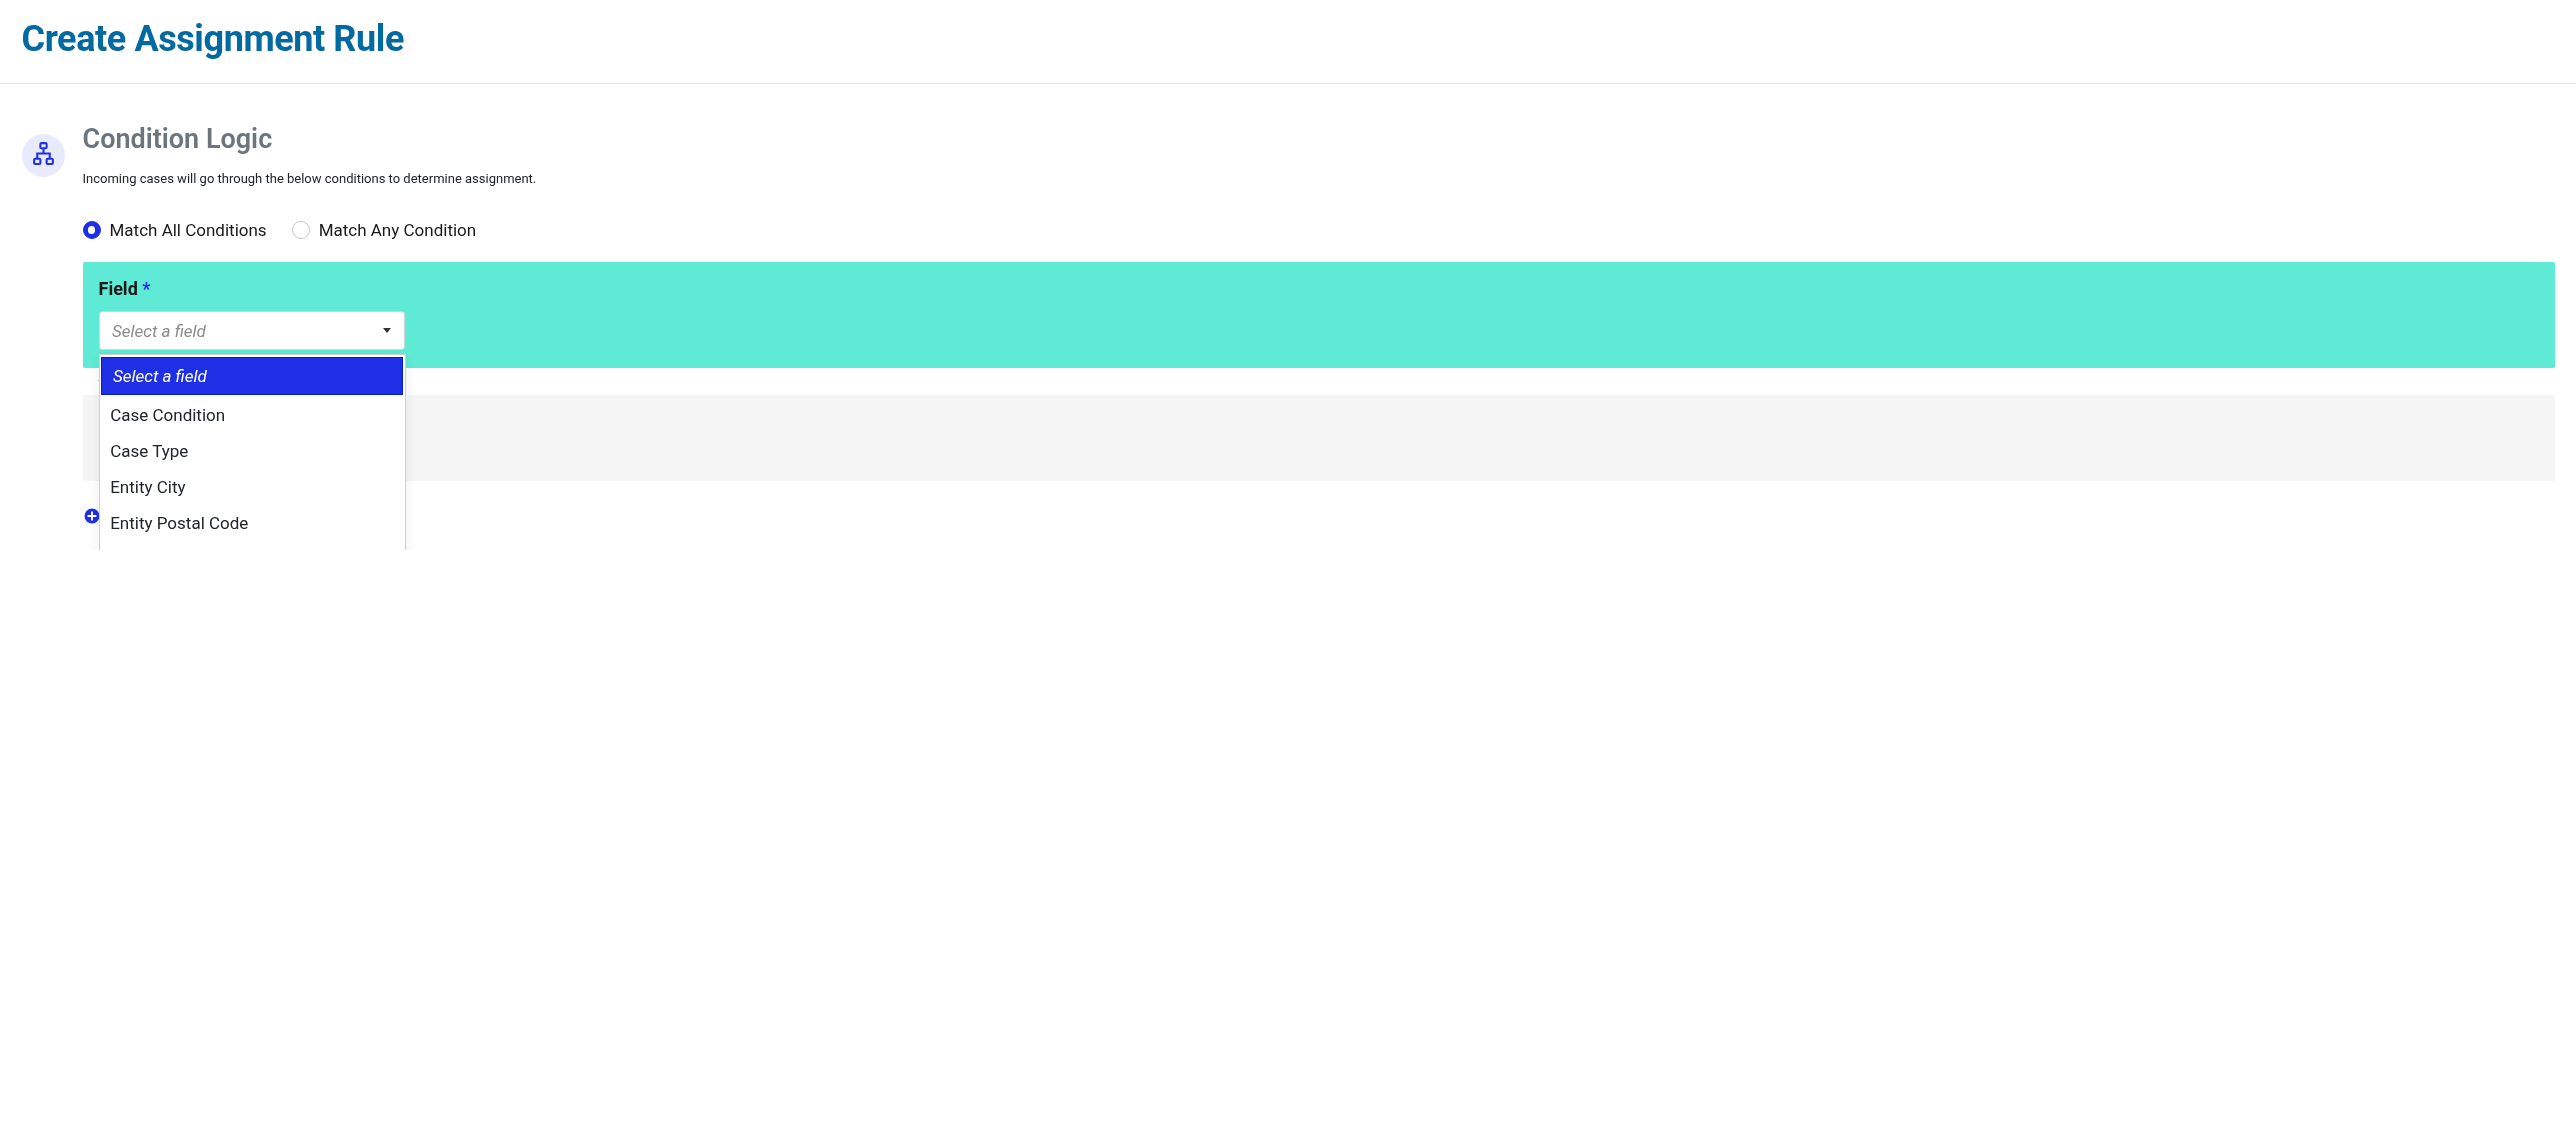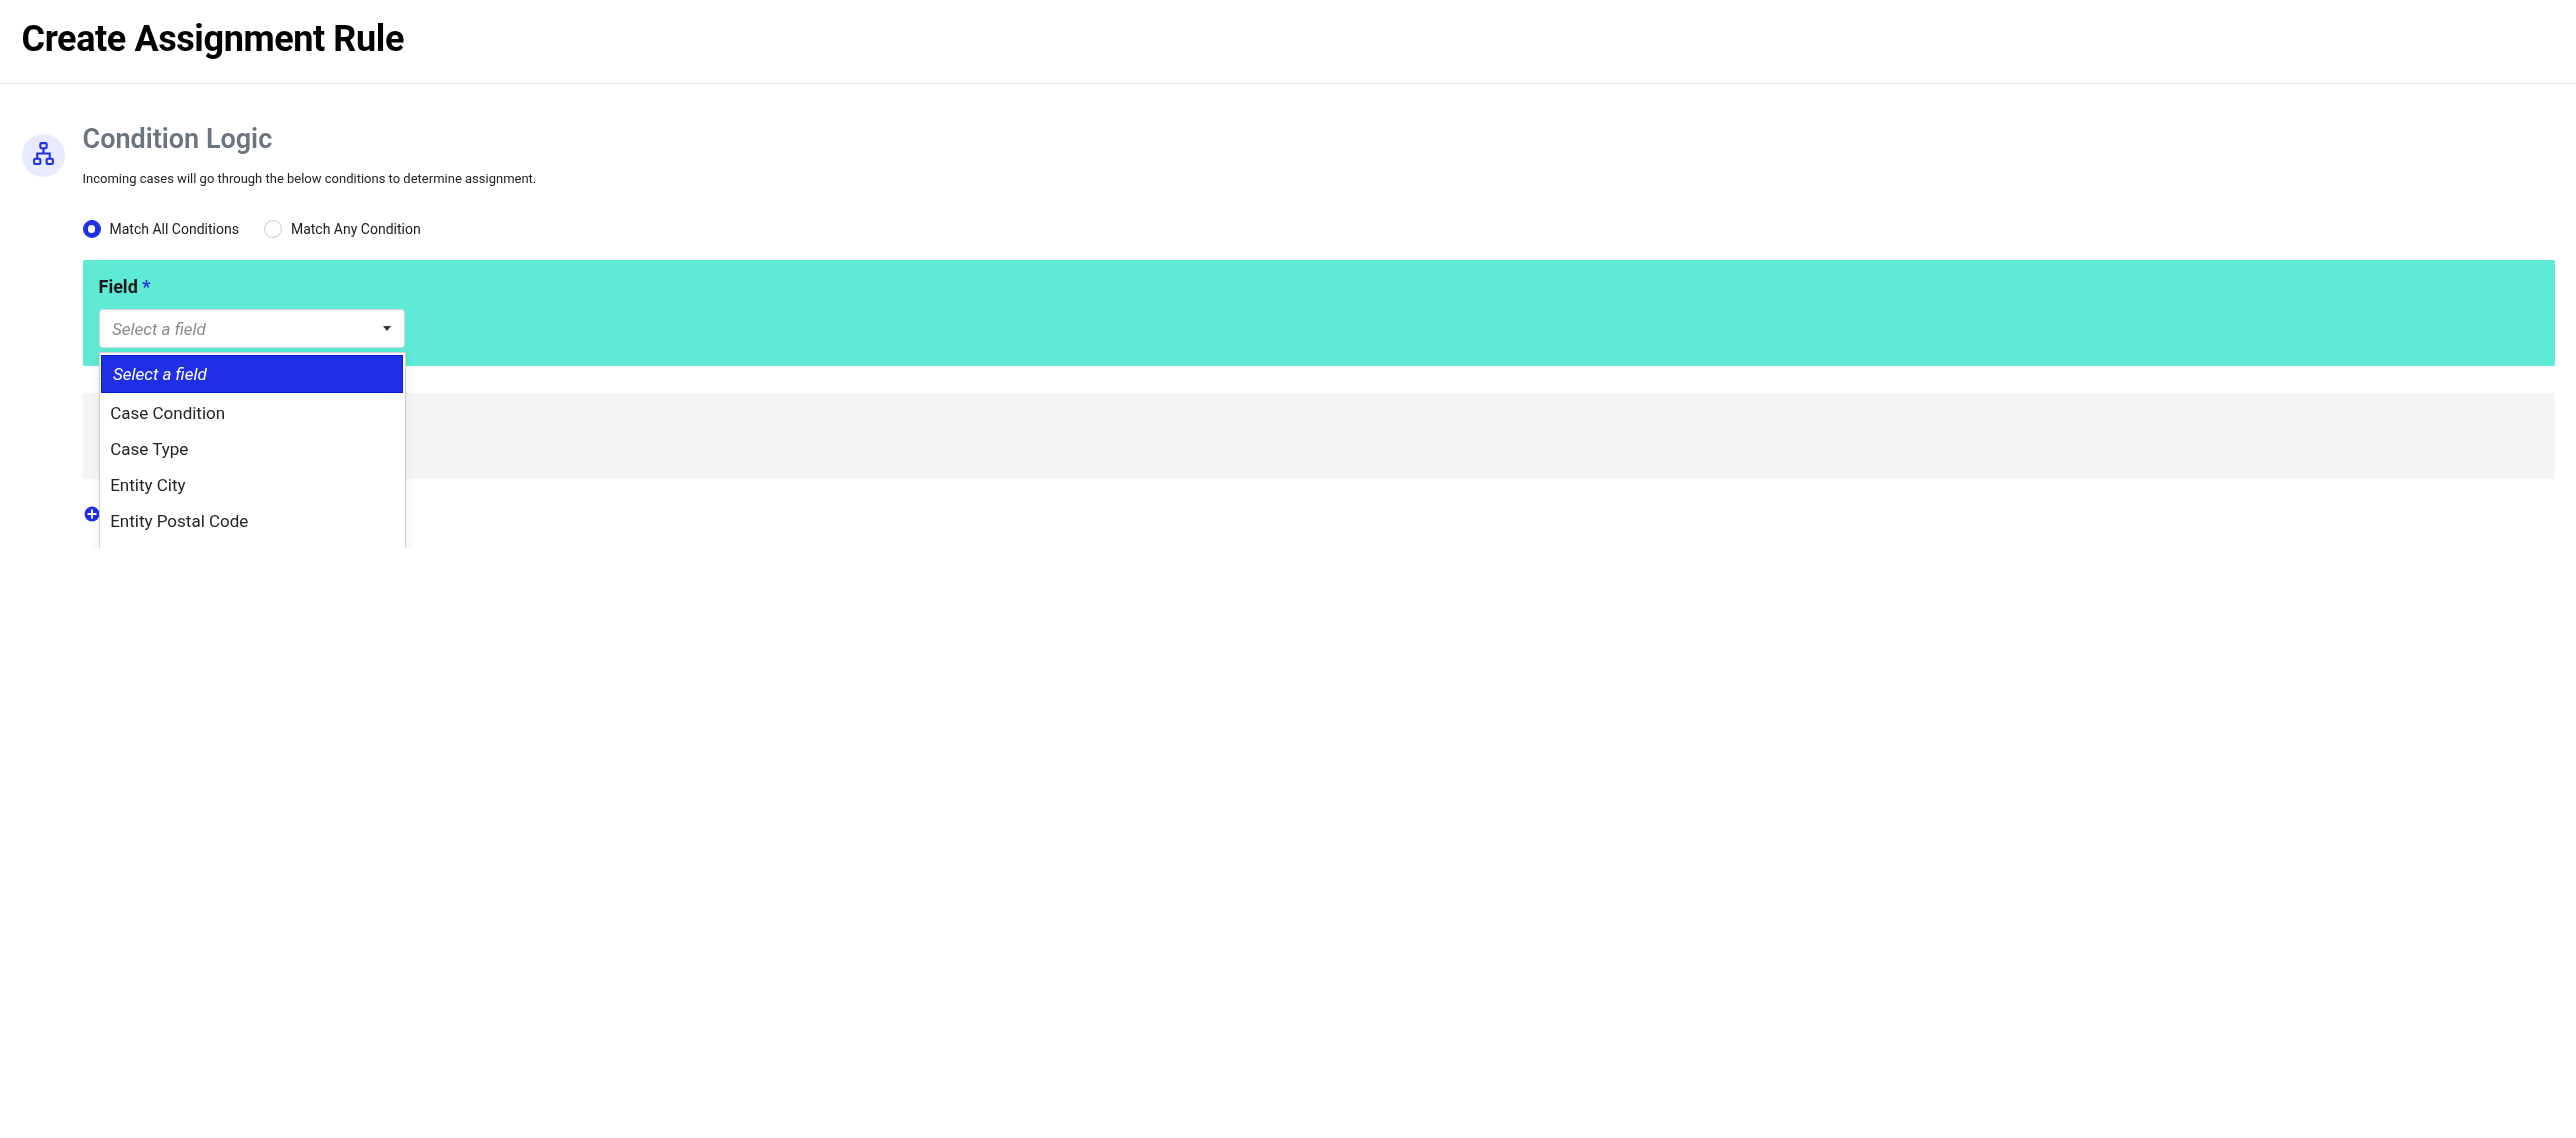--- a/index.html
+++ b/index.html
@@ -12,21 +12,21 @@
       background: #ffffff;
       color: #212529;
     }
     .page-header {
       padding: 18px 21.5px 23px 21.5px;
       border-bottom: 0.9px solid #e8e8e8;
     }
     .page-title {
       font-size: 36px;
       font-weight: 700;
-      color: #000000;
+      color: #0369a1;
       letter-spacing: -0.4px;
     }
     .content {
       padding: 39px 21.5px 21.5px 21.5px;
     }
     .section-header {
       display: flex;
       gap: 18px;
       align-items: center;
     }
@@ -89,21 +89,21 @@
       background: #1f2fe6;
     }
     .radio-btn.checked::after {
       content: "";
       width: 7.2px;
       height: 7.2px;
       border-radius: 50%;
       background: #fff;
     }
     .radio-label {
-      font-size: 14px;
+      font-size: 17px;
       color: #1a1a1a;
     }
     .condition-box {
       background: #5eead4;
       padding: 16px 16px 18px 16px;
       border-radius: 1.8px;
     }
     .field-label {
       font-size: 18px;
       font-weight: 700;

